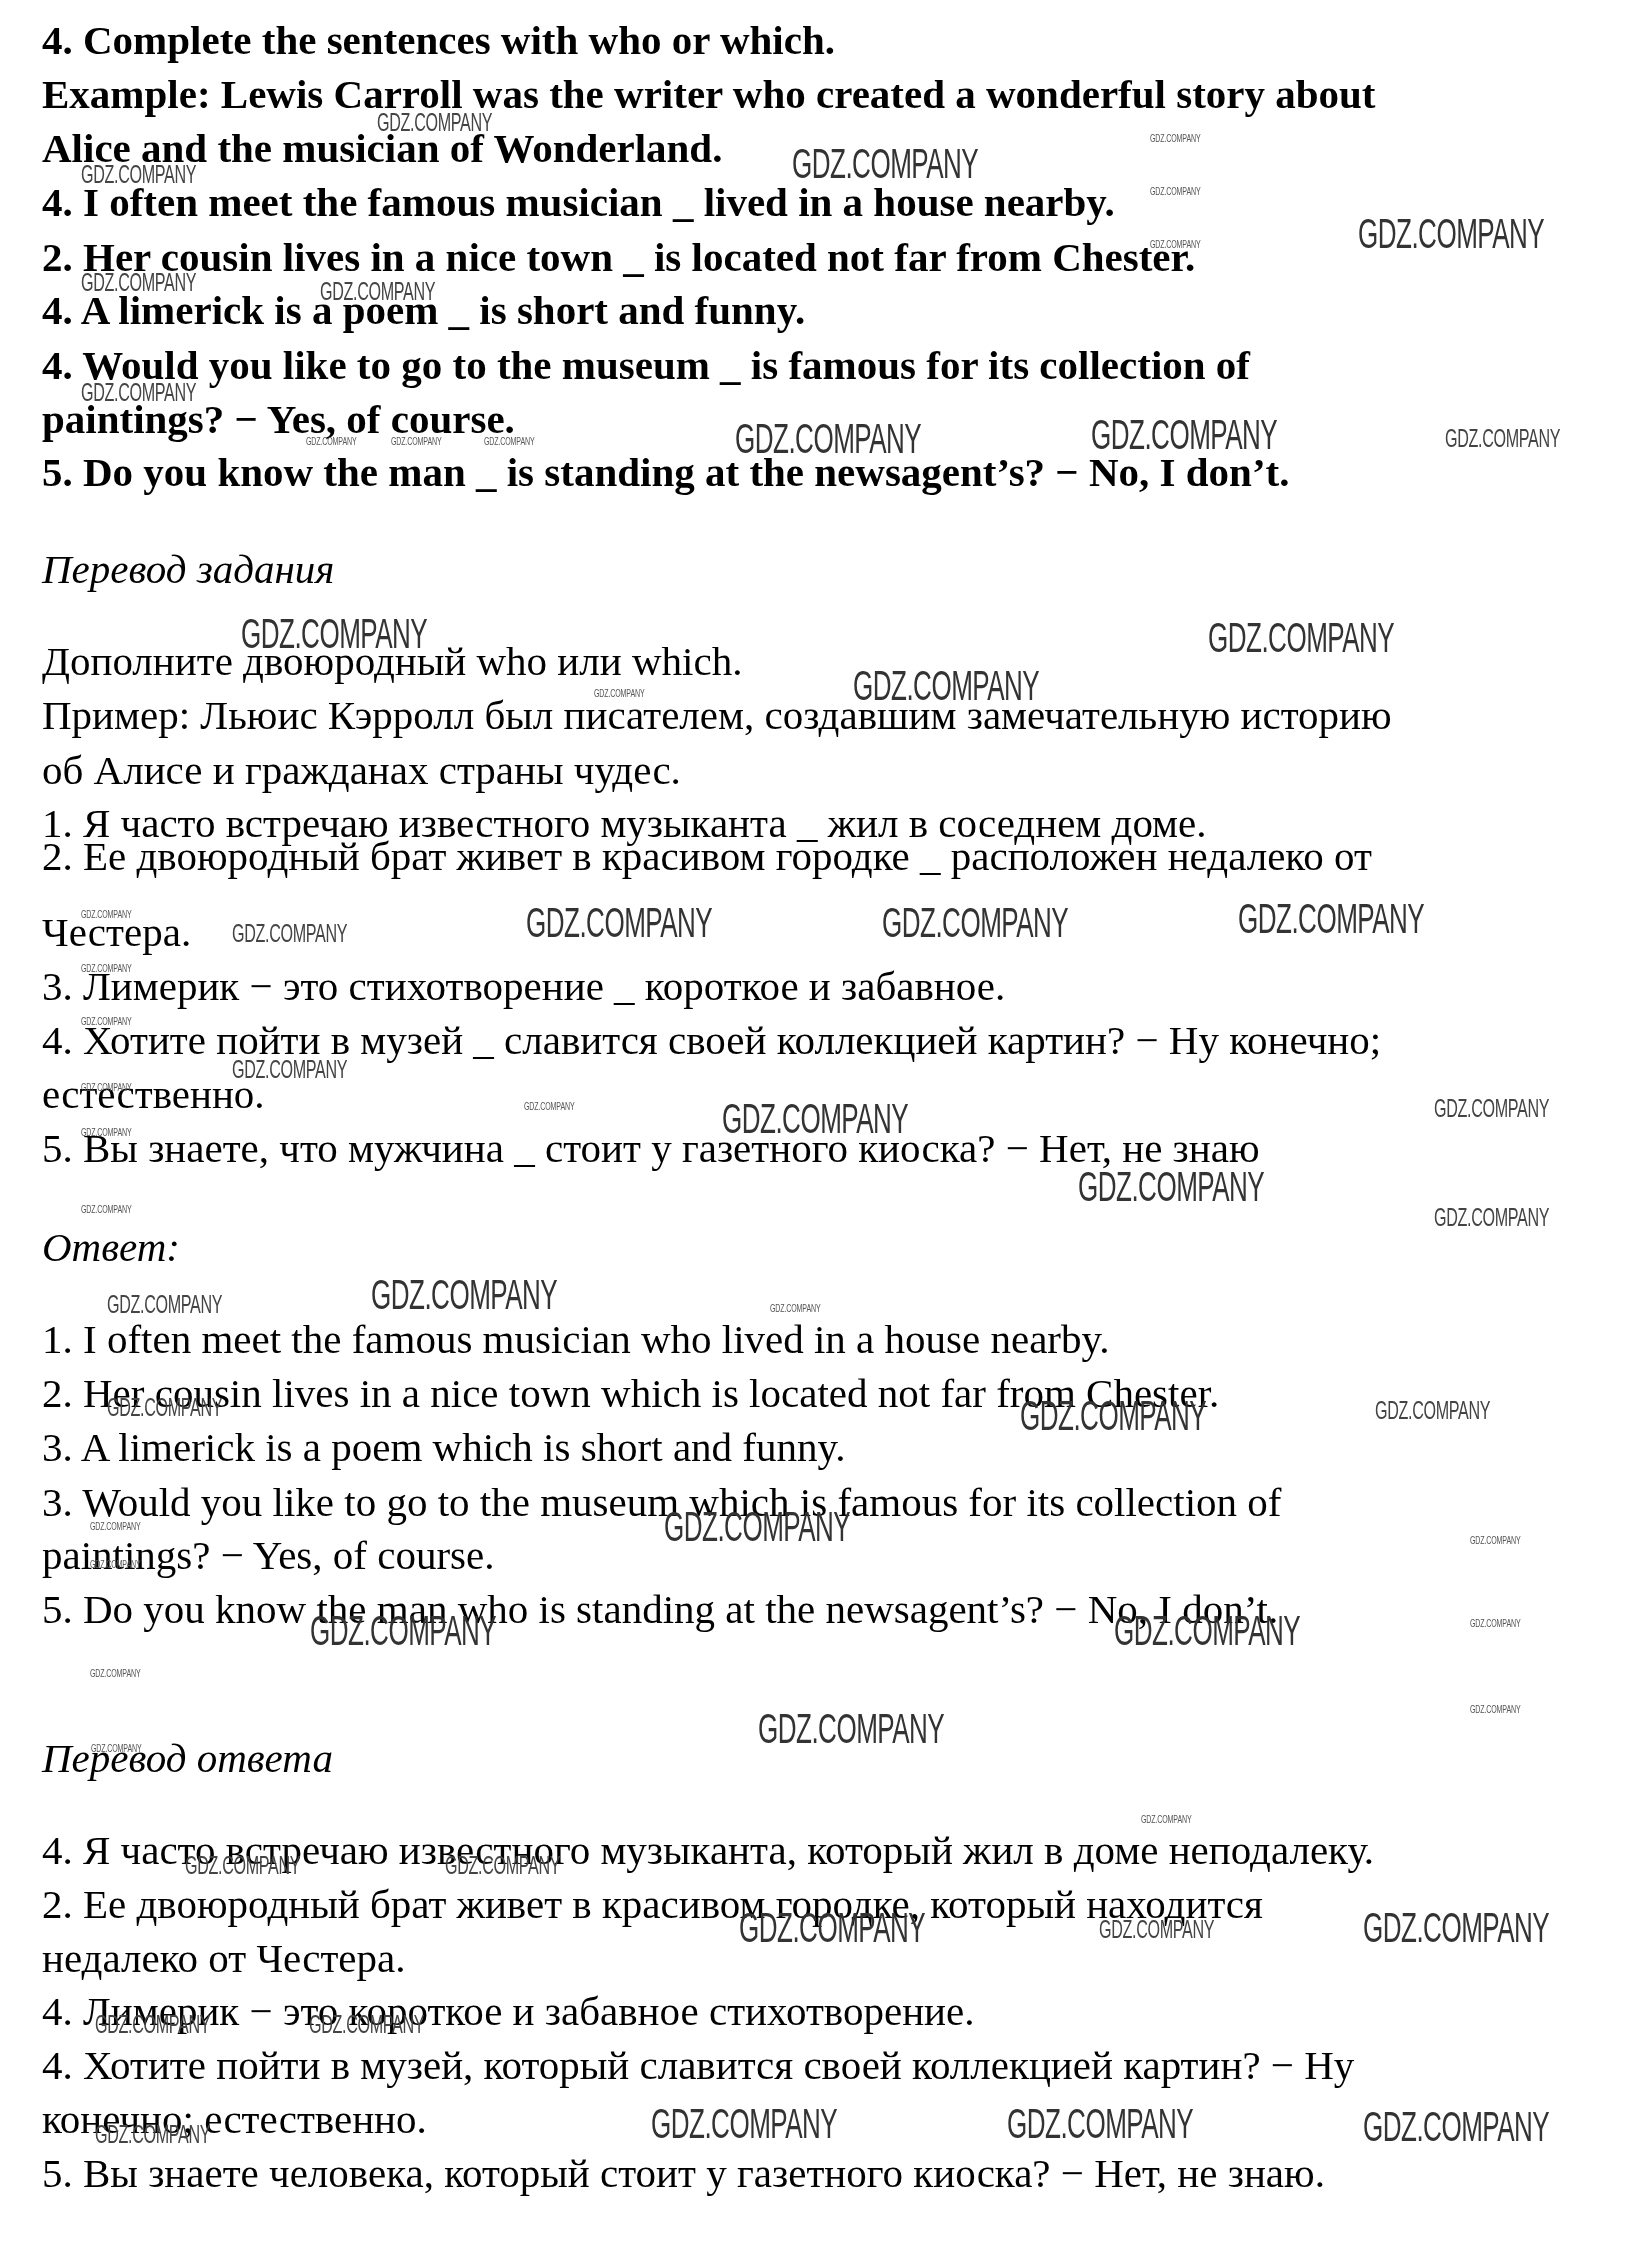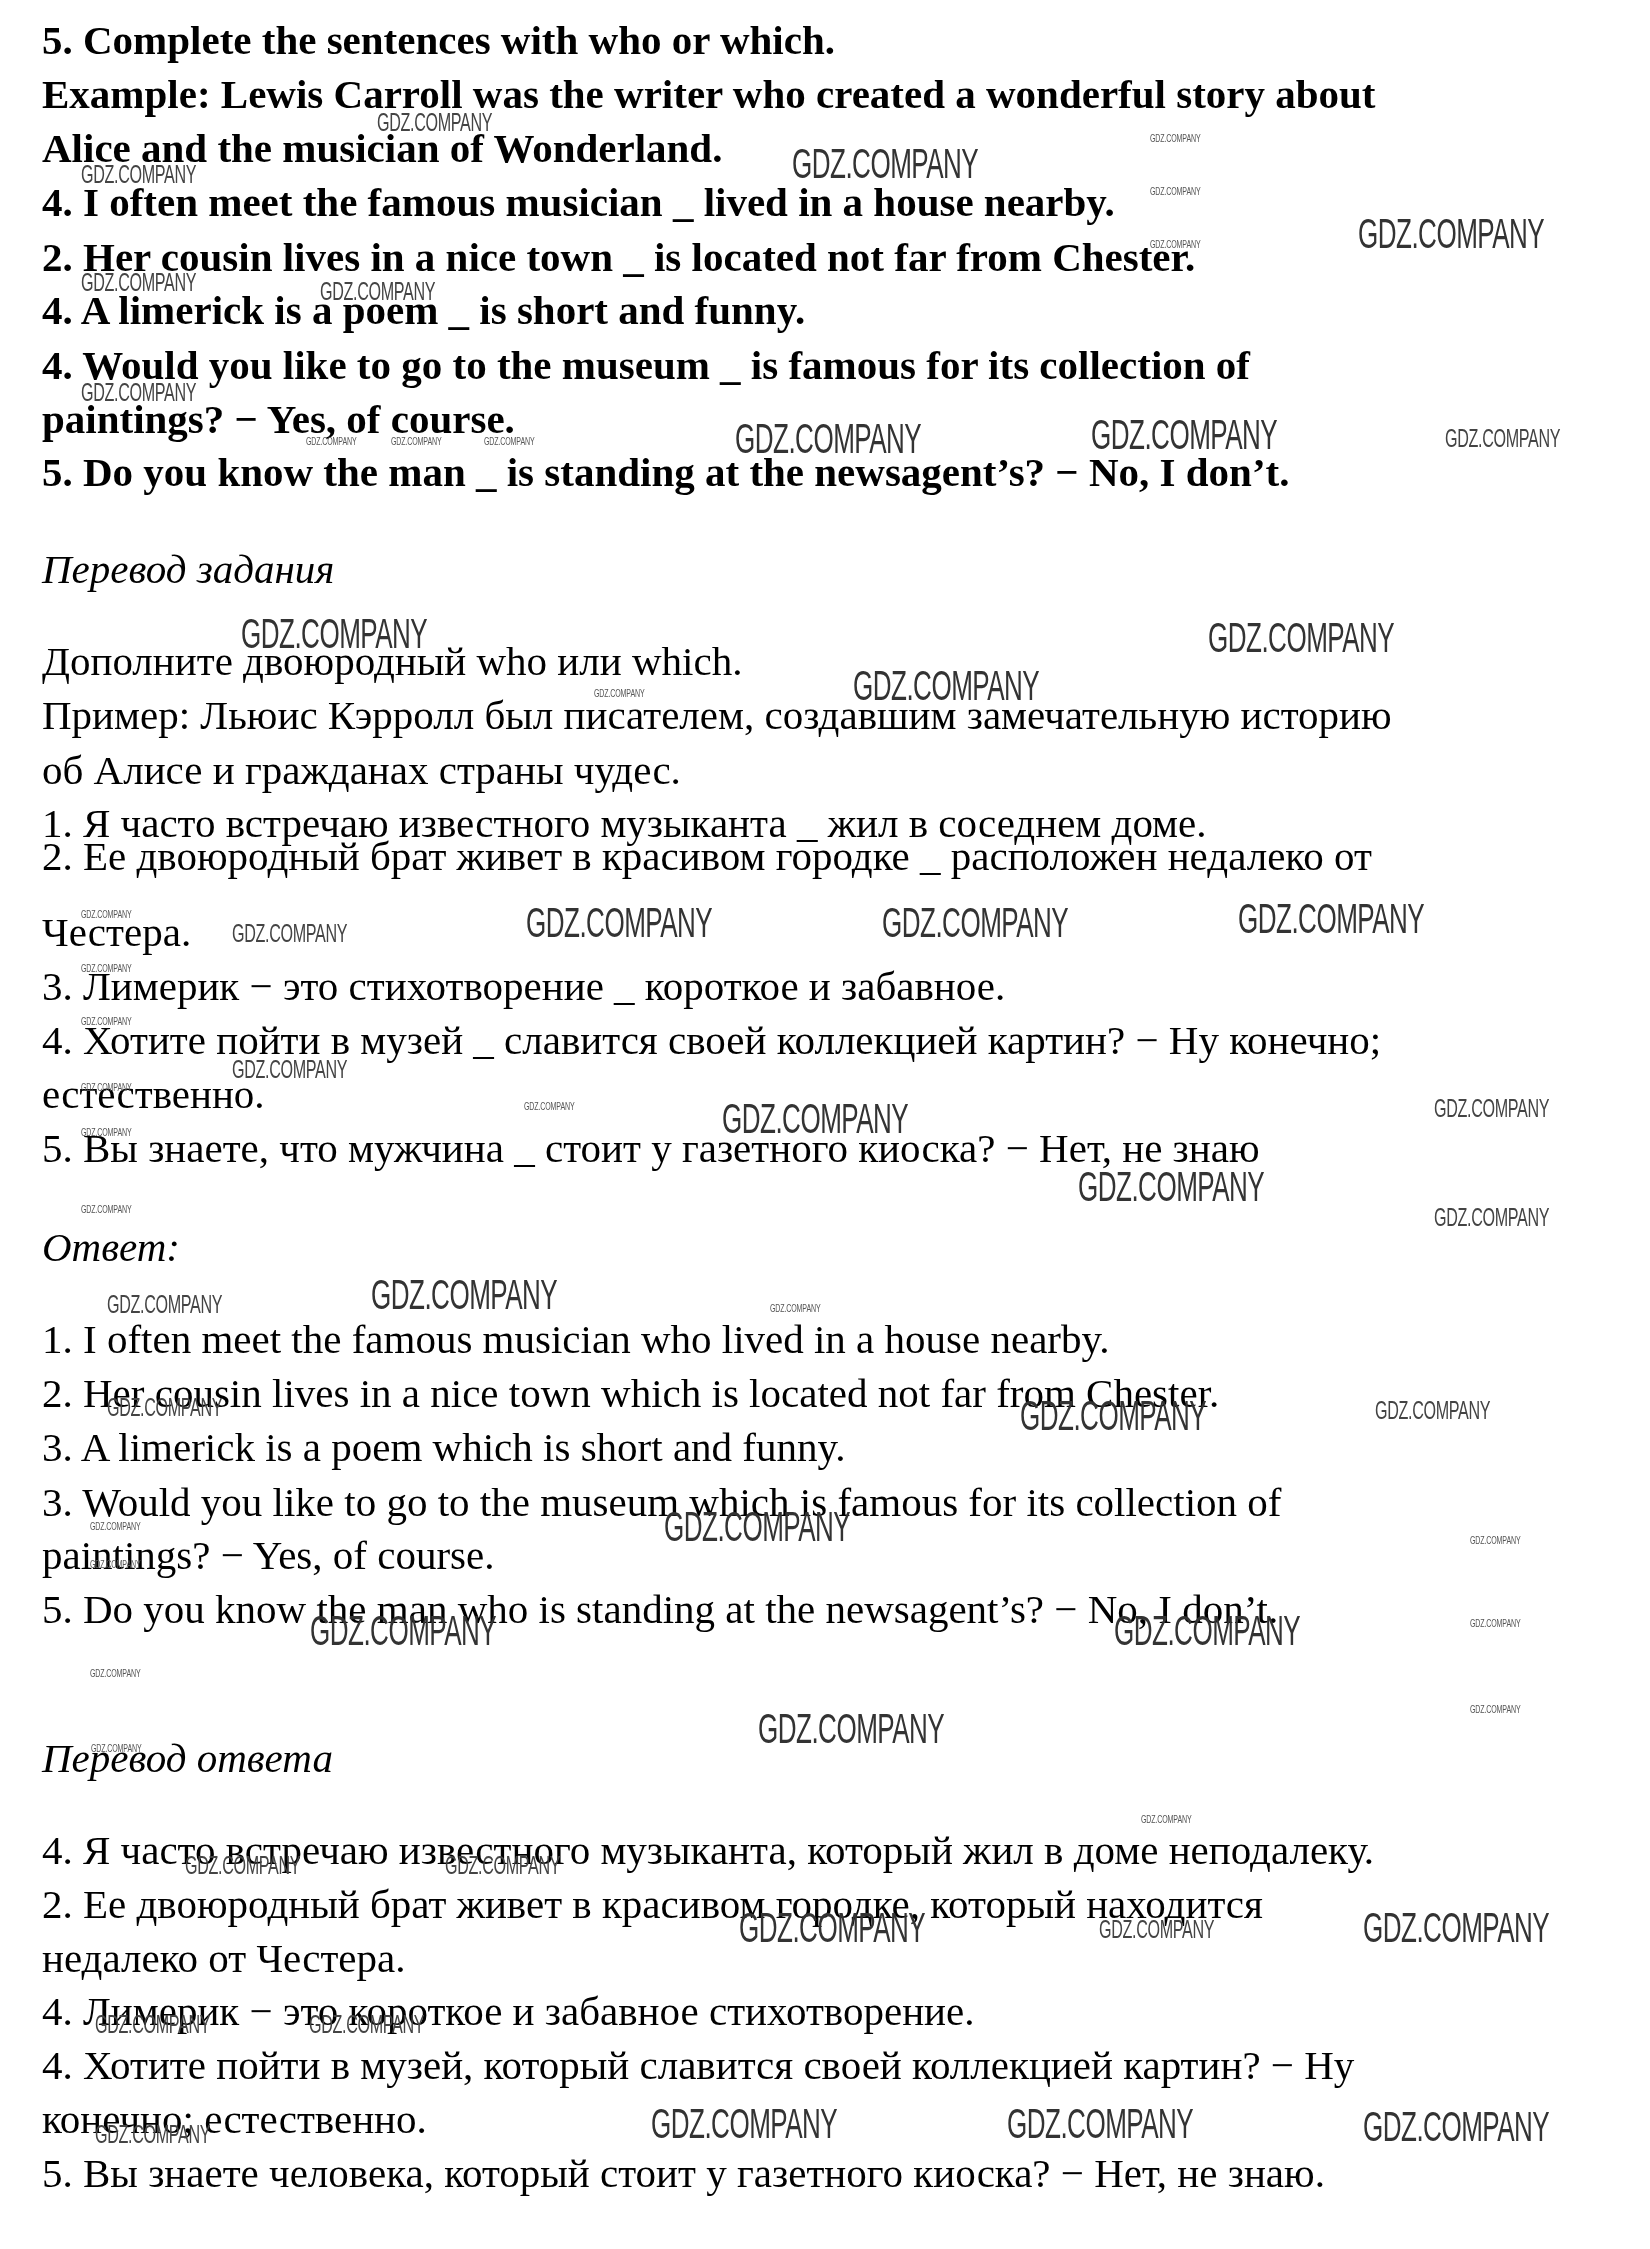--- a/index.html
+++ b/index.html
@@ -19,21 +19,21 @@
     transform: scaleX(0.62); transform-origin: left top;
     letter-spacing: -0.02em; line-height: 1;
   }
   .wm.L { font-size: 42px; font-weight: 300; color: #333; }
   .wm.S { font-size: 26px; color: #444; }
   .wm.T { font-size: 11.4px; color: #555; }
 </style>
 </head>
 <body>
 
-<div class="line bold" style="top:53px">5. Complete the sentences with who or which.</div>
+<div class="line bold" style="top:53px">4. Complete the sentences with who or which.</div>
 <div class="line bold" style="top:107px">Example: Lewis Carroll was the writer who created a wonderful story about</div>
 <div class="line bold" style="top:161px">Alice and the musician of Wonderland.</div>
 <div class="line bold" style="top:215px">4. I often meet the famous musician _ lived in a house nearby.</div>
 <div class="line bold" style="top:270px">2. Her cousin lives in a nice town _ is located not far from Chester.</div>
 <div class="line bold" style="top:323px">4. A limerick is a poem _ is short and funny.</div>
 <div class="line bold" style="top:378px">4. Would you like to go to the museum _ is famous for its collection of</div>
 <div class="line bold" style="top:432px">paintings? − Yes, of course.</div>
 <div class="line bold" style="top:485px">5. Do you know the man _ is standing at the newsagent’s? − No, I don’t.</div>
 
 <div class="line ital" style="top:582px">Перевод задания</div>

